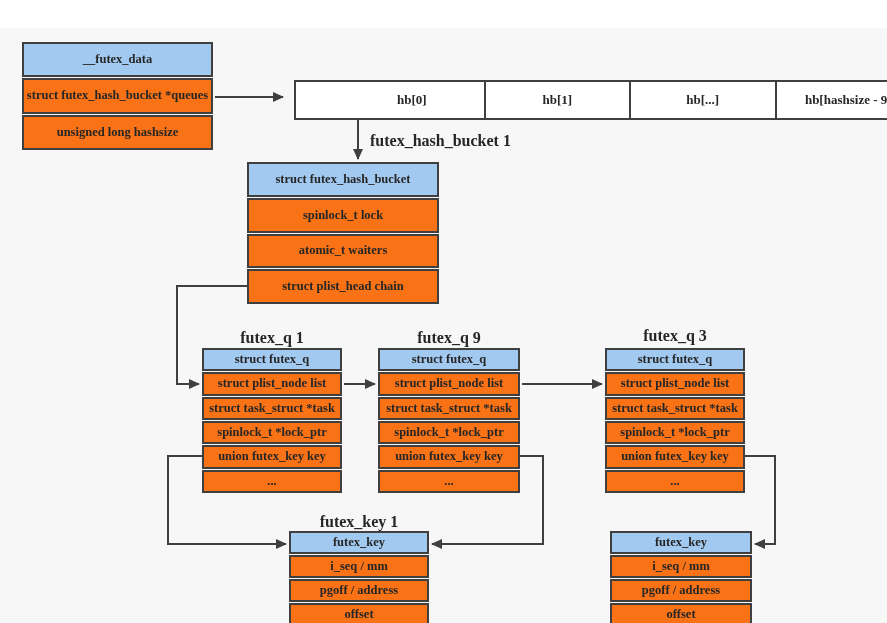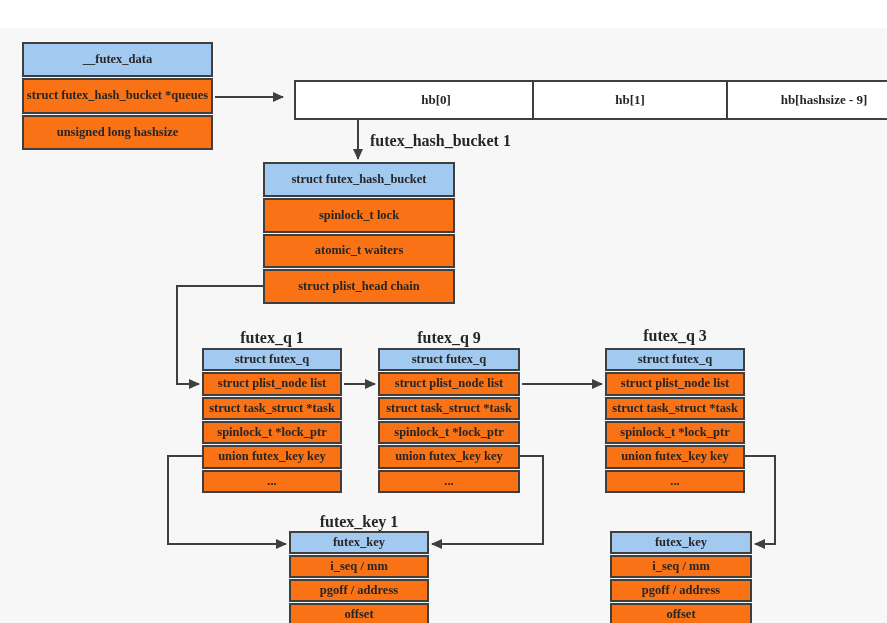--- a/index.html
+++ b/index.html
@@ -56,25 +56,26 @@
 
   <div class="sbox" style="left:22px;top:14px;width:191px;height:108px;">
     <div class="hdr">__futex_data</div>
     <div class="row">struct futex_hash_bucket *queues</div>
     <div class="row">unsigned long hashsize</div>
   </div>
 
   <div class="hb-array">
     <div class="cell">hb[0]</div>
     <div class="cell">hb[1]</div>
+    <div class="cell">hb[...]</div>
     <div class="cell">hb[hashsize - 9]</div>
   </div>
 
   <div class="flabel" style="left:370px;top:104px;">futex_hash_bucket 1</div>
-  <div class="sbox" style="left:263px;top:134px;width:192px;height:142px;">
+  <div class="sbox" style="left:247px;top:134px;width:192px;height:142px;">
     <div class="hdr">struct futex_hash_bucket</div>
     <div class="row">spinlock_t lock</div>
     <div class="row">atomic_t waiters</div>
     <div class="row">struct plist_head chain</div>
   </div>
 
   <div class="flabel center" style="left:202px;top:301px;width:140px;">futex_q 1</div>
   <div class="sbox" style="left:202px;top:320px;width:140px;height:145px;">
     <div class="hdr">struct futex_q</div>
     <div class="row">struct plist_node list</div>

